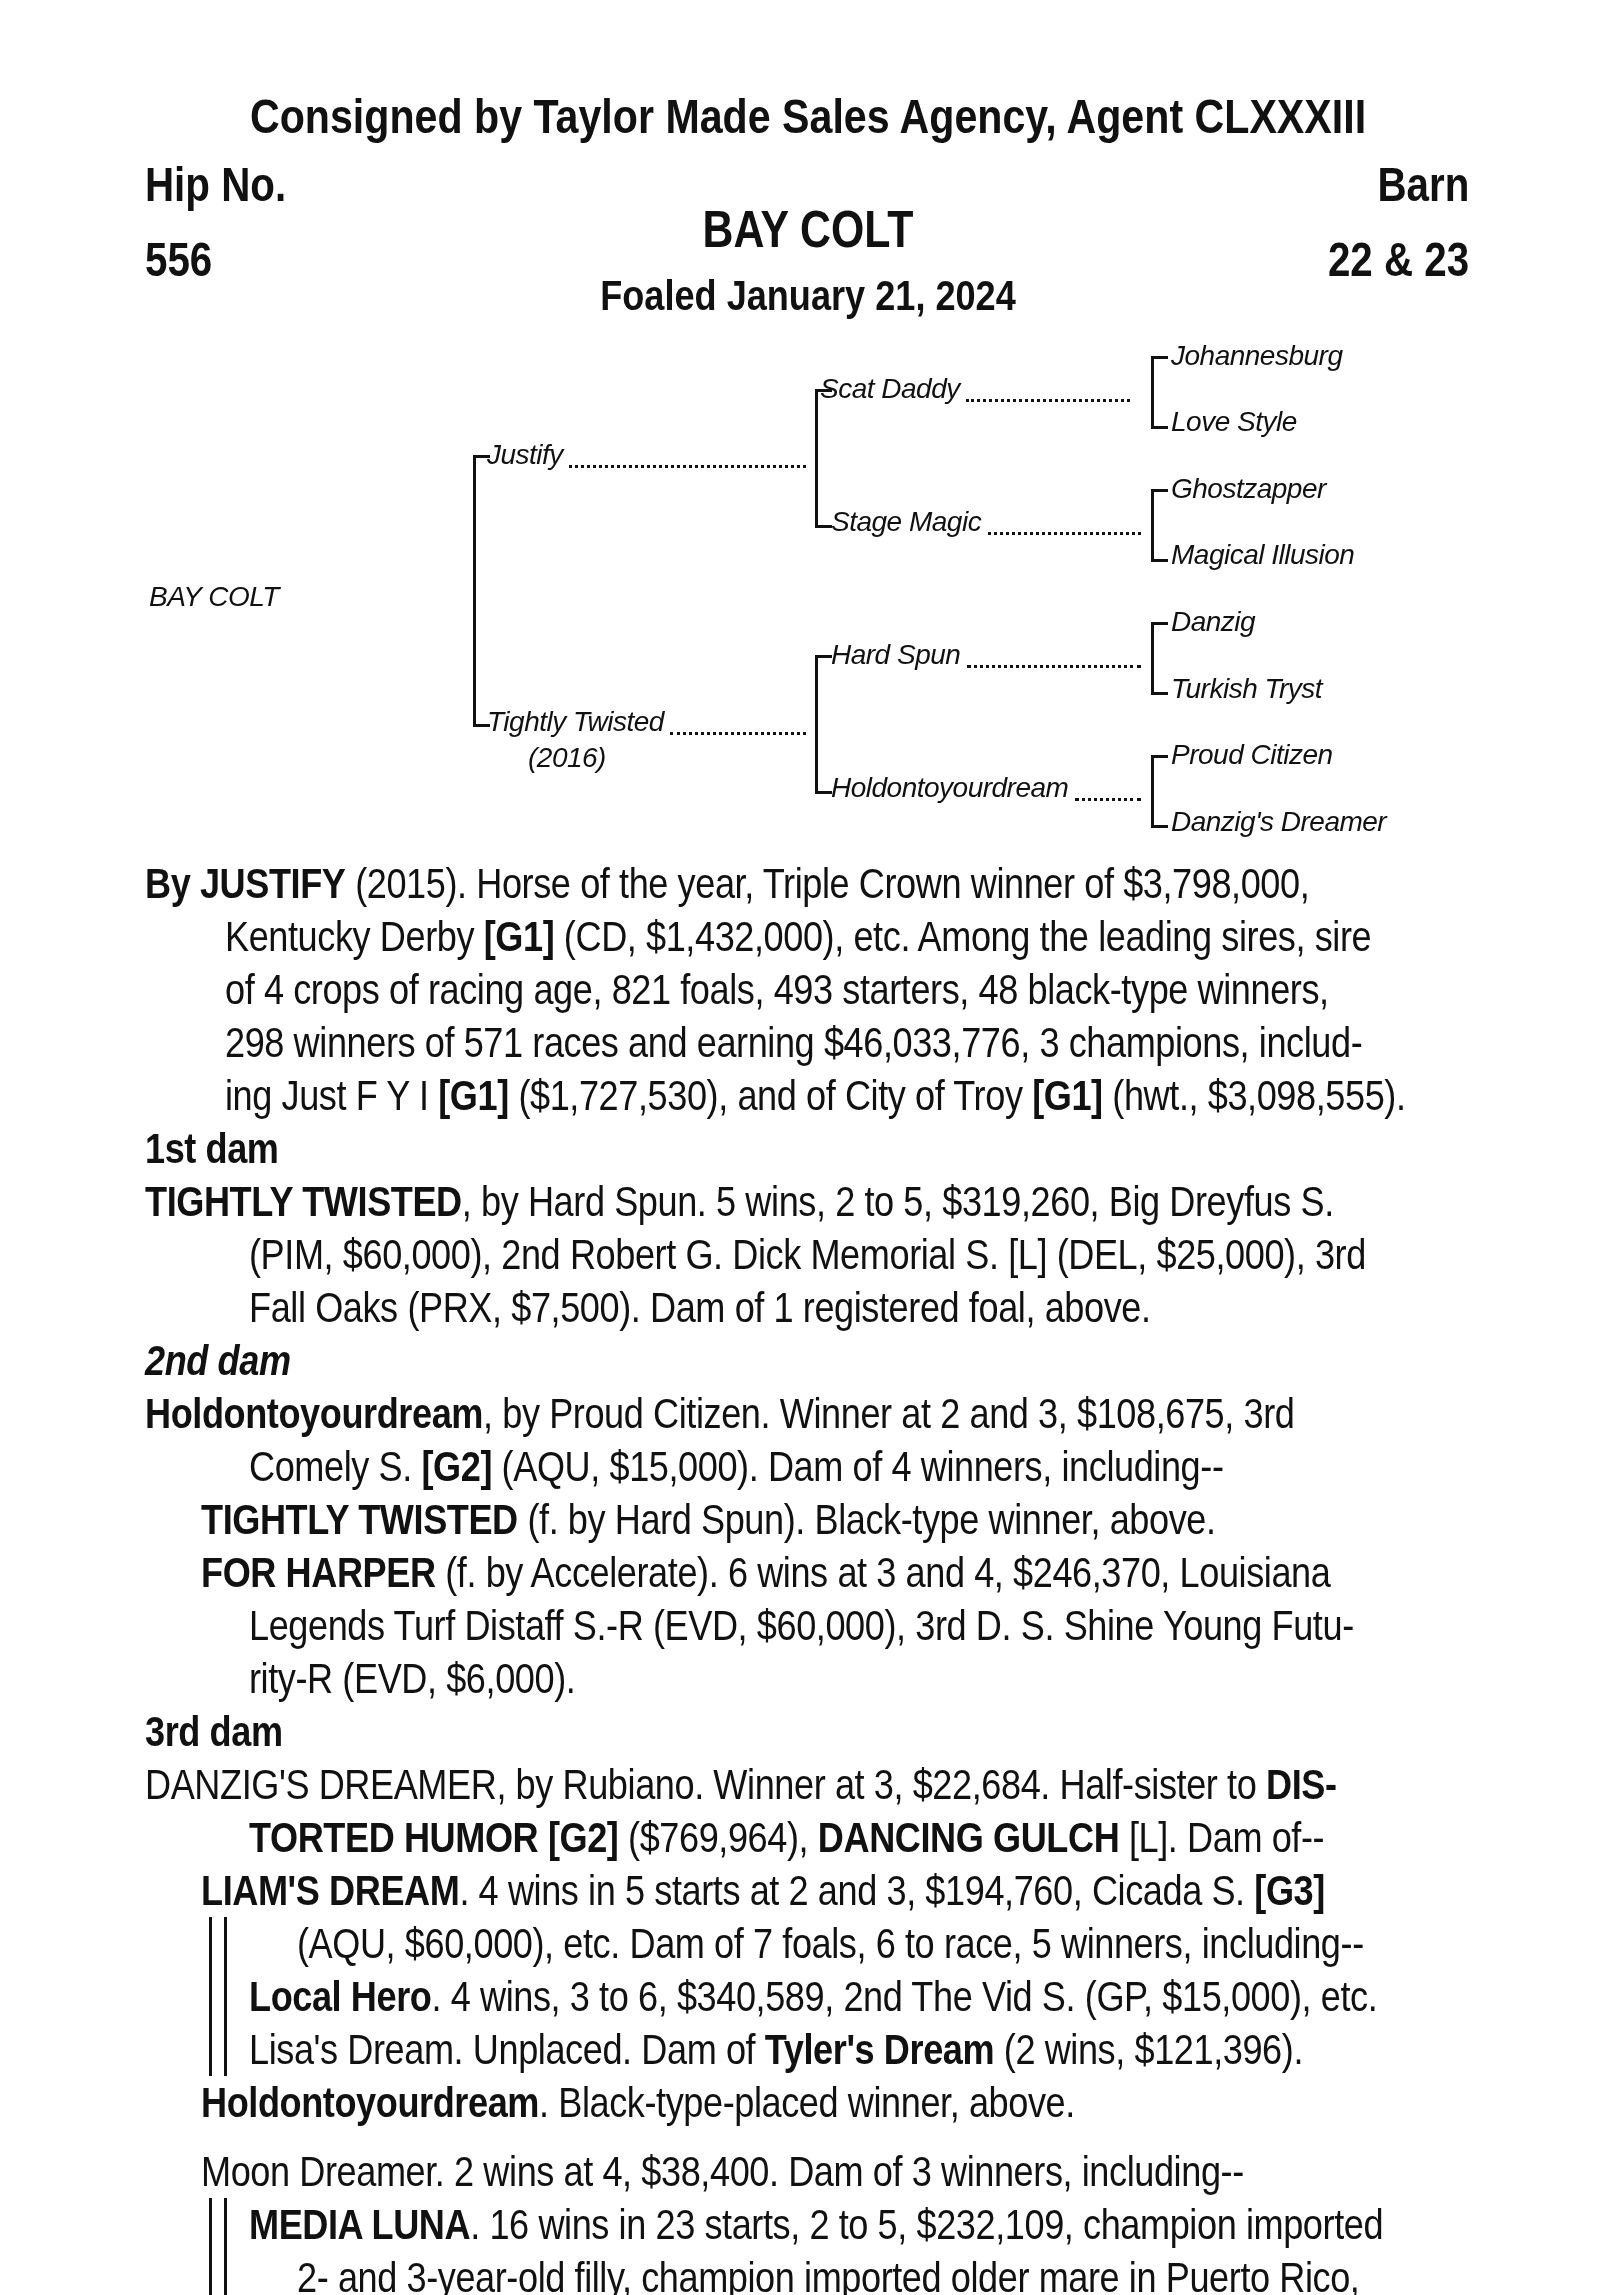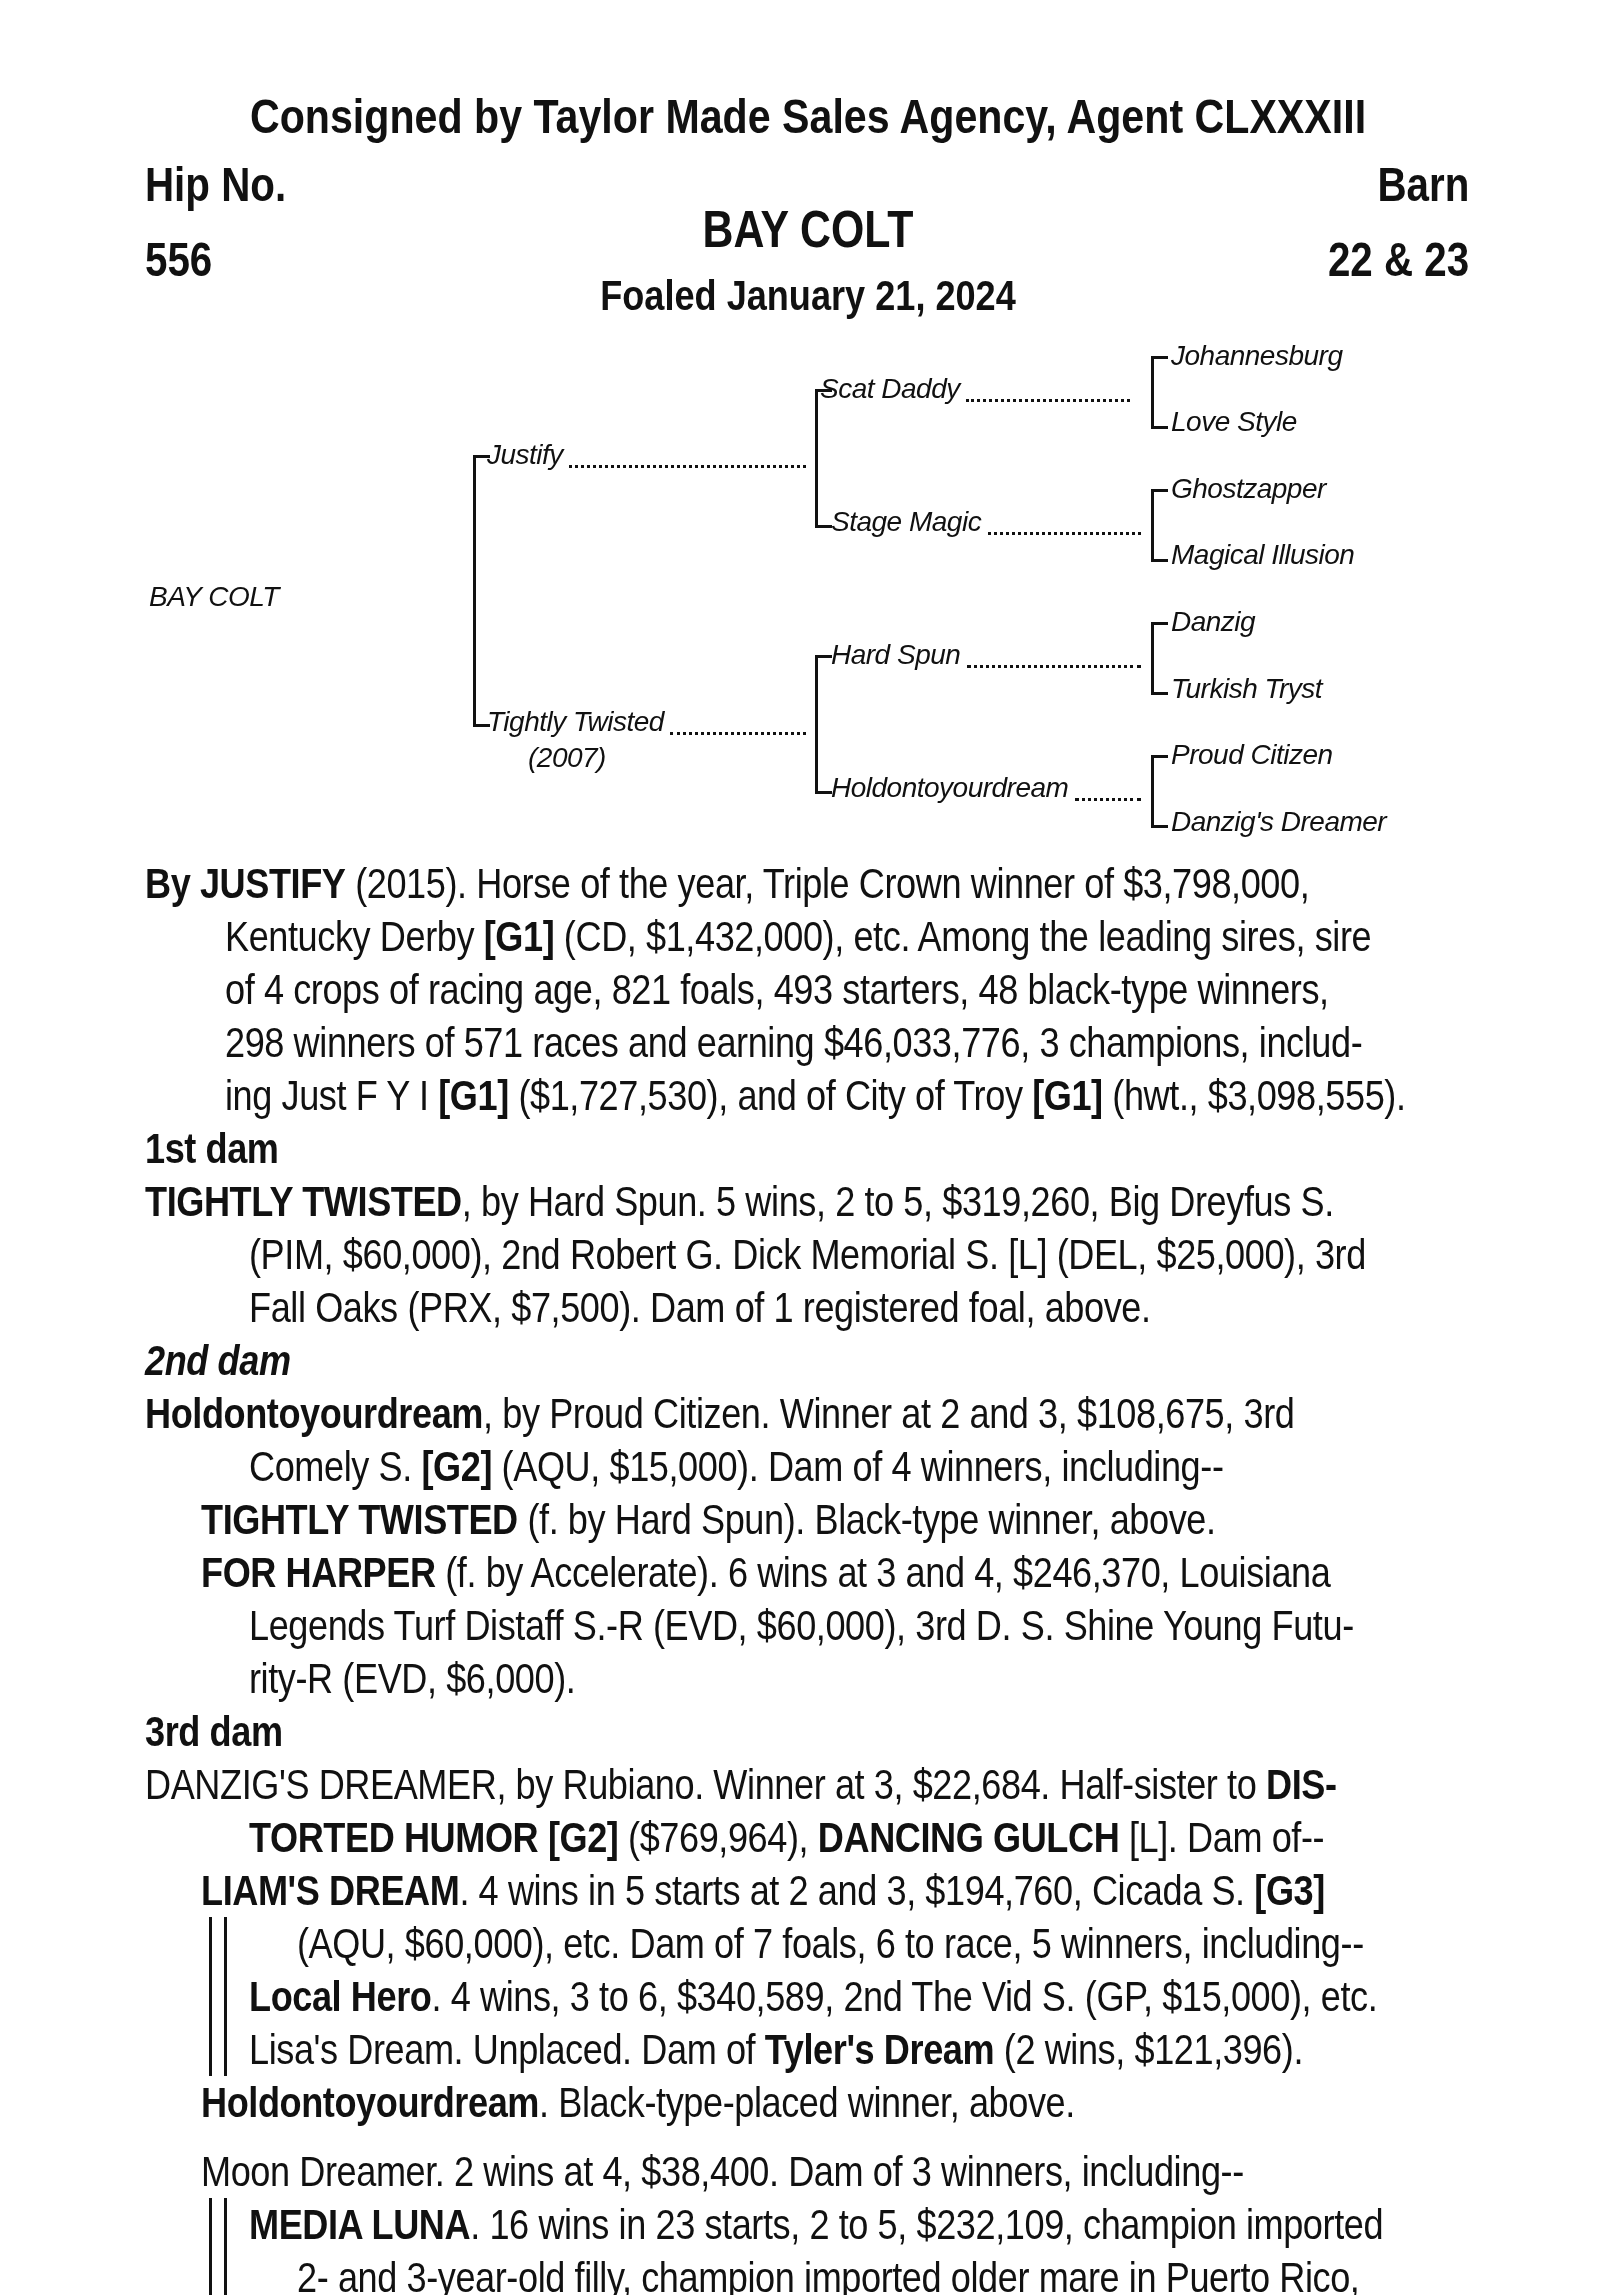--- a/index.html
+++ b/index.html
@@ -54,21 +54,21 @@
       </div>
       <div class="tnode" style="left: 487px; top: 434px; width: 324px;">
         <span class="tname">Justify</span>
         <div class="tlead"></div>
       </div>
       <div class="tnode" style="left: 487px; top: 701px; width: 324px;">
         <span class="tname">Tightly Twisted</span>
         <div class="tlead"></div>
       </div>
       <div class="tnode" style="left: 528px; top: 737px;">
-        <span class="tname">(2007)</span>
+        <span class="tname">(2016)</span>
       </div>
       <div class="tnode" style="left: 820px; top: 368px; width: 315px;">
         <span class="tname">Scat Daddy</span>
         <div class="tlead"></div>
       </div>
       <div class="tnode" style="left: 831px; top: 501px; width: 315px;">
         <span class="tname">Stage Magic</span>
         <div class="tlead"></div>
       </div>
       <div class="tnode" style="left: 831px; top: 634px; width: 315px;">

